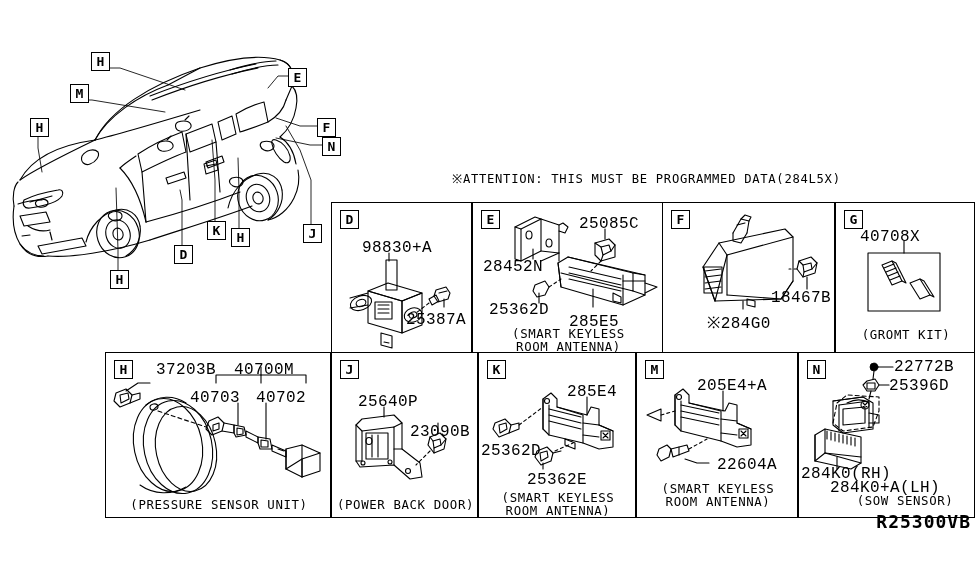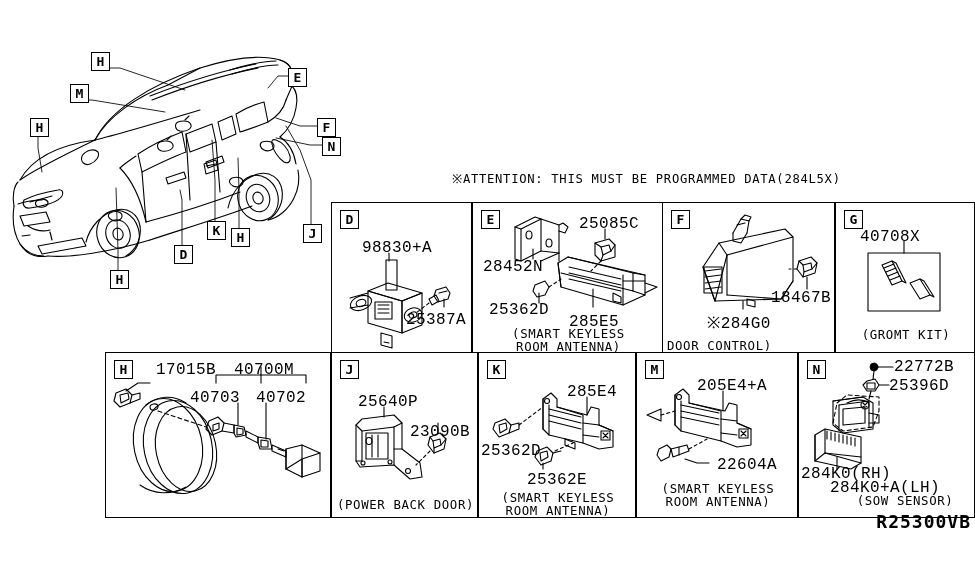--- a/index.html
+++ b/index.html
@@ -372,21 +372,20 @@
         <path d="M136,58 L140,62 M154,60 L149,66 M140,74 L141,69"></path>
 
         <path d="M134,66 L126,66" stroke-dasharray="3,3"></path>
 
         <path d="M144,86 L144,74"></path>
         <path d="M80,106 L80,98"></path>
       </g>
     </svg>
     <div class="pn" style="left:108px; top:86px;">18467B</div>
     <div class="pn" style="left:44px; top:108px;">※284G0</div>
-    <div class="cap" style="left:4px; top:135px; width:173px; text-align:left;">DOOR CONTROL)</div>
   </div>
 
   <div class="panel" style="left:835px; top:202px; width:140px; height:152px;">
     <div class="plabel">G</div>
     <svg class="drawing" width="140" height="152">
       <g class="stroke" stroke-linejoin="round" stroke-linecap="round">
 
         <rect x="32" y="50" width="72" height="58"></rect>
 
         <path d="M46,62 L56,58 L66,78 L56,82 Z"></path>
@@ -447,24 +446,25 @@
         <path d="M155,22 L155,14"></path>
         <path d="M155,30 L155,22"></path>
 
         <path d="M132,50 L132,72"></path>
 
         <path d="M160,50 L160,86"></path>
 
         <path d="M52,58 L100,74" stroke-dasharray="4,3"></path>
       </g>
     </svg>
-    <div class="pn" style="left:50px; top:8px;">17015B</div>
+    <div class="pn" style="left:50px; top:8px;">37203B</div>
     <div class="pn" style="left:128px; top:8px;">40700M</div>
     <div class="pn" style="left:84px; top:36px;">40703</div>
     <div class="pn" style="left:150px; top:36px;">40702</div>
+    <div class="cap" style="left:0; top:144px; width:226px;">(PRESSURE SENSOR   UNIT)</div>
   </div>
 
   <div class="panel" style="left:331px; top:352px; width:147px; height:166px;">
     <div class="plabel">J</div>
     <svg class="drawing" width="147" height="166">
       <g class="stroke" stroke-linejoin="round" stroke-linecap="round">
 
         <path d="M24,72 L30,66 L62,62 L70,70 L70,96 L88,110 L90,124 L78,126 L62,112 L28,114 L24,108 Z"></path>
         <path d="M24,72 L30,78 L30,108 L24,108"></path>
         <path d="M30,78 L62,74 L62,112"></path>

